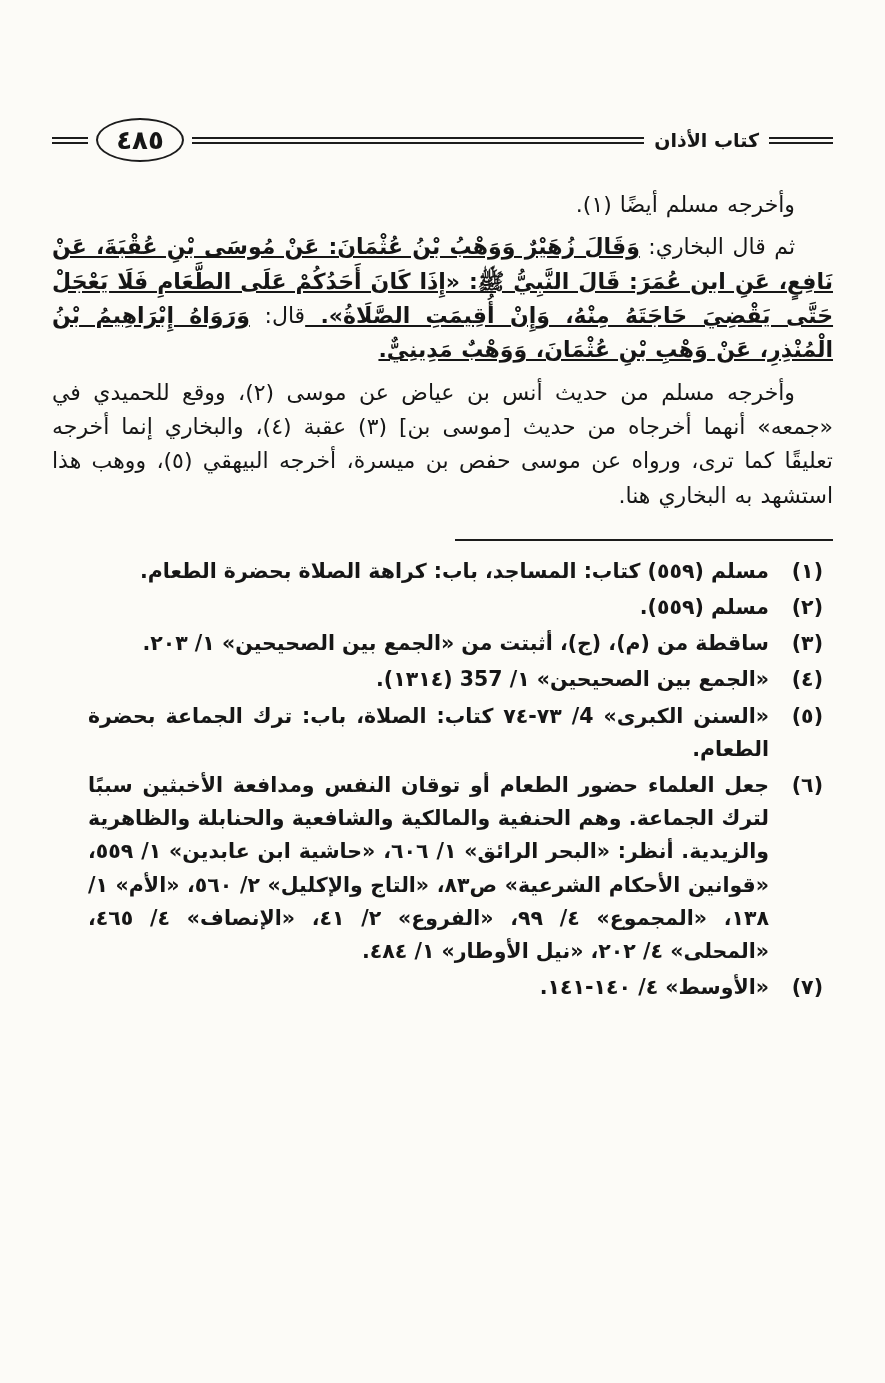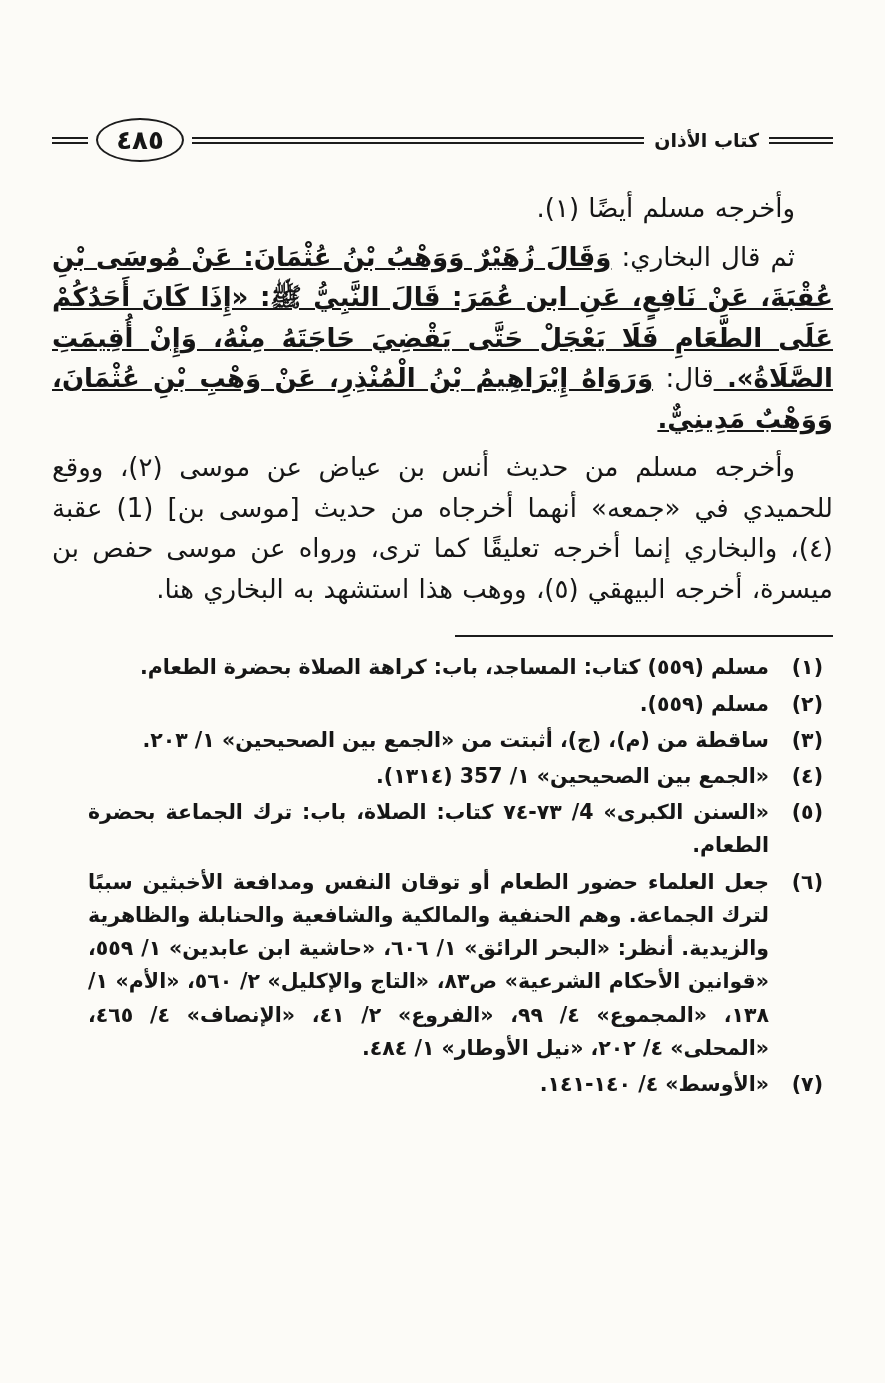--- a/index.html
+++ b/index.html
@@ -52,21 +52,21 @@
   .cartouche .num {
     font-size: 26px;
     font-weight: 700;
     line-height: 1;
   }
 
   
   .body-text { margin-top: 26px; }
   .body-text p {
     margin: 0 0 8px 0;
-    font-size: 26px;
+    font-size: 22px;
     line-height: 1.56;
     text-align: justify;
     text-indent: 38px;
     word-spacing: 1px;
   }
   .hadith { font-weight: 700; text-decoration: underline; }
 
   
   .fn-sep {
     width: 378px;
@@ -108,21 +108,21 @@
     <span class="rule long"></span>
     <span class="cartouche">
       <span class="num">٤٨٥</span>
     </span>
     <span class="rule tiny"></span>
   </div>
 
   <div class="body-text">
     <p>وأخرجه مسلم أيضًا (١).</p>
     <p><span>ثم قال البخاري: </span><span class="hadith">وَقَالَ زُهَيْرٌ وَوَهْبُ بْنُ عُثْمَانَ: عَنْ مُوسَى بْنِ عُقْبَةَ، عَنْ نَافِعٍ، عَنِ ابن عُمَرَ: قَالَ النَّبِيُّ ﷺ: «إِذَا كَانَ أَحَدُكُمْ عَلَى الطَّعَامِ فَلَا يَعْجَلْ حَتَّى يَقْضِيَ حَاجَتَهُ مِنْهُ، وَإِنْ أُقِيمَتِ الصَّلَاةُ». </span><span>قال: </span><span class="hadith">وَرَوَاهُ إِبْرَاهِيمُ بْنُ الْمُنْذِرِ، عَنْ وَهْبِ بْنِ عُثْمَانَ، وَوَهْبٌ مَدِينِيٌّ.</span></p>
-    <p>وأخرجه مسلم من حديث أنس بن عياض عن موسى (٢)، ووقع للحميدي في «جمعه» أنهما أخرجاه من حديث [موسى بن] (1) عقبة (٤)، والبخاري إنما أخرجه تعليقًا كما ترى، ورواه عن موسى حفص بن ميسرة، أخرجه البيهقي (٥)، ووهب هذا استشهد به البخاري هنا.</p>
+    <p>وأخرجه مسلم من حديث أنس بن عياض عن موسى (٢)، ووقع للحميدي في «جمعه» أنهما أخرجاه من حديث [موسى بن] (٣) عقبة (٤)، والبخاري إنما أخرجه تعليقًا كما ترى، ورواه عن موسى حفص بن ميسرة، أخرجه البيهقي (٥)، ووهب هذا استشهد به البخاري هنا.</p>
   </div>
 
   <div class="fn-sep"></div>
 
   <div class="footnotes">
     <div class="fn">
       <span class="fn-marker">(١)</span>
       <div class="fn-text">مسلم (٥٥٩) كتاب: المساجد، باب: كراهة الصلاة بحضرة الطعام.</div>
     </div>
     <div class="fn">

